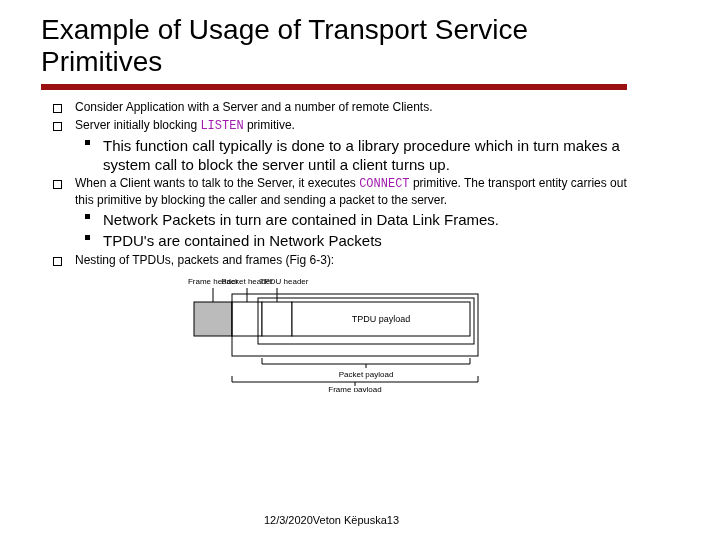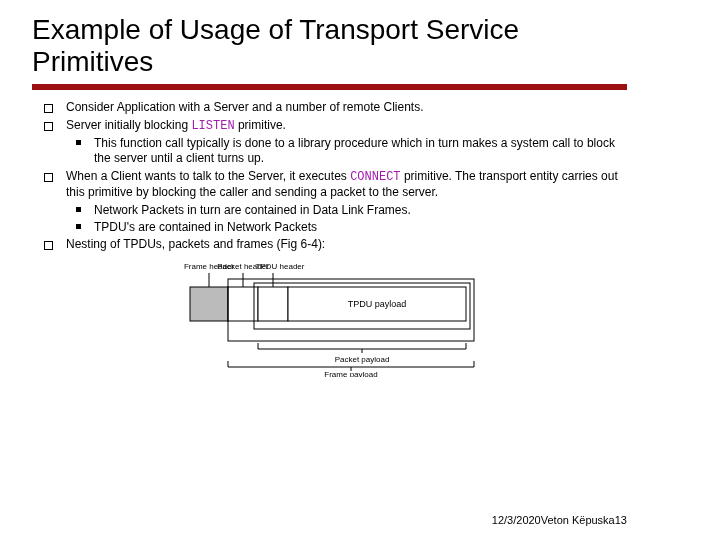--- a/index.html
+++ b/index.html
@@ -1,51 +1,51 @@
 <!DOCTYPE html>
 <html><head>
 <meta charset="utf-8">
 <style>
   * { box-sizing: border-box; margin: 0; padding: 0; }
   html, body { width: 720px; height: 540px; background: #fff; font-family: Verdana, Geneva, sans-serif; color: #000; }
-  .slide { width: 663px; height: 540px; padding: 14px 36px 10px 32px; position: relative; }
+  .slide { width: 663px; height: 540px; padding: 14px 36px 10px 41px; position: relative; }
   .title { font-size: 28px; line-height: 1.15; font-weight: 400; margin-bottom: 6px; }
   .rule { height: 6px; background: #9b1111; width: 100%; margin-bottom: 10px; }
   .content { font-size: 12px; line-height: 1.28; }
   ul { list-style: none; padding-left: 0; }
   li.lvl1 { position: relative; padding-left: 34px; margin-bottom: 2px; }
   li.lvl1::before { content: ""; position: absolute; left: 12px; top: 4px; width: 7px; height: 7px; border: 1px solid #000; }
-  li.lvl2 { position: relative; padding-left: 62px; font-size: 12px; margin-bottom: 2px; }
+  li.lvl2 { position: relative; padding-left: 62px; font-size: 15px; margin-bottom: 2px; }
   li.lvl2::before { content: ""; position: absolute; left: 44px; top: 4px; width: 5px; height: 5px; background: #000; }
   .kw { color: #a21caf; font-family: Liberation Mono, monospace; }
   .strong { font-weight: bold; }
   em, .ital { font-style: italic; }
   .diagram { display: block; margin: 6px auto 0 auto; }
-  .footer { position: absolute; left: 36px; right: 36px; bottom: 14px; display: flex; justify-content: flex-end; font-size: 11px; }
+  .footer { position: absolute; left: 36px; right: 36px; bottom: 14px; display: flex; justify-content: center; font-size: 11px; }
 </style>
 </head>
 <body>
 
 <div class="slide">
   <h1 class="title">Example of Usage of Transport Service Primitives</h1>
   <div class="rule"></div>
 
   <div class="content">
     <ul>
       <li class="lvl1">Consider Application with a Server and a number of remote Clients.</li>
       <li class="lvl1">
         <span>Server initially blocking </span><span class="kw">LISTEN</span><span> primitive.</span>
       </li>
       <li class="lvl2">This function call typically is done to a library procedure which in turn makes a system call to block the server until a client turns up.</li>
       <li class="lvl1">
         <span>When a Client wants to talk to the Server, it executes </span><span class="kw">CONNECT</span><span> primitive. The transport entity carries out this primitive by blocking the caller and sending a packet to the server.</span>
       </li>
       <li class="lvl2">Network Packets in turn are contained in Data Link Frames.</li>
       <li class="lvl2">TPDU's are contained in Network Packets</li>
-      <li class="lvl1">Nesting of TPDUs, packets and frames (Fig 6-4):</li>
+      <li class="lvl1">Nesting of TPDUs, packets and frames (Fig 6-3):</li>
     </ul>
 
     <svg class="diagram" width="360" height="118" viewBox="0 0 360 118">
 
       <rect x="40" y="28" width="38" height="34" fill="#bbb" stroke="#000"></rect>
       <rect x="78" y="28" width="30" height="34" fill="#fff" stroke="#000"></rect>
       <rect x="108" y="28" width="30" height="34" fill="#fff" stroke="#000"></rect>
 
       <rect x="138" y="28" width="178" height="34" fill="#fff" stroke="#000"></rect>
 

